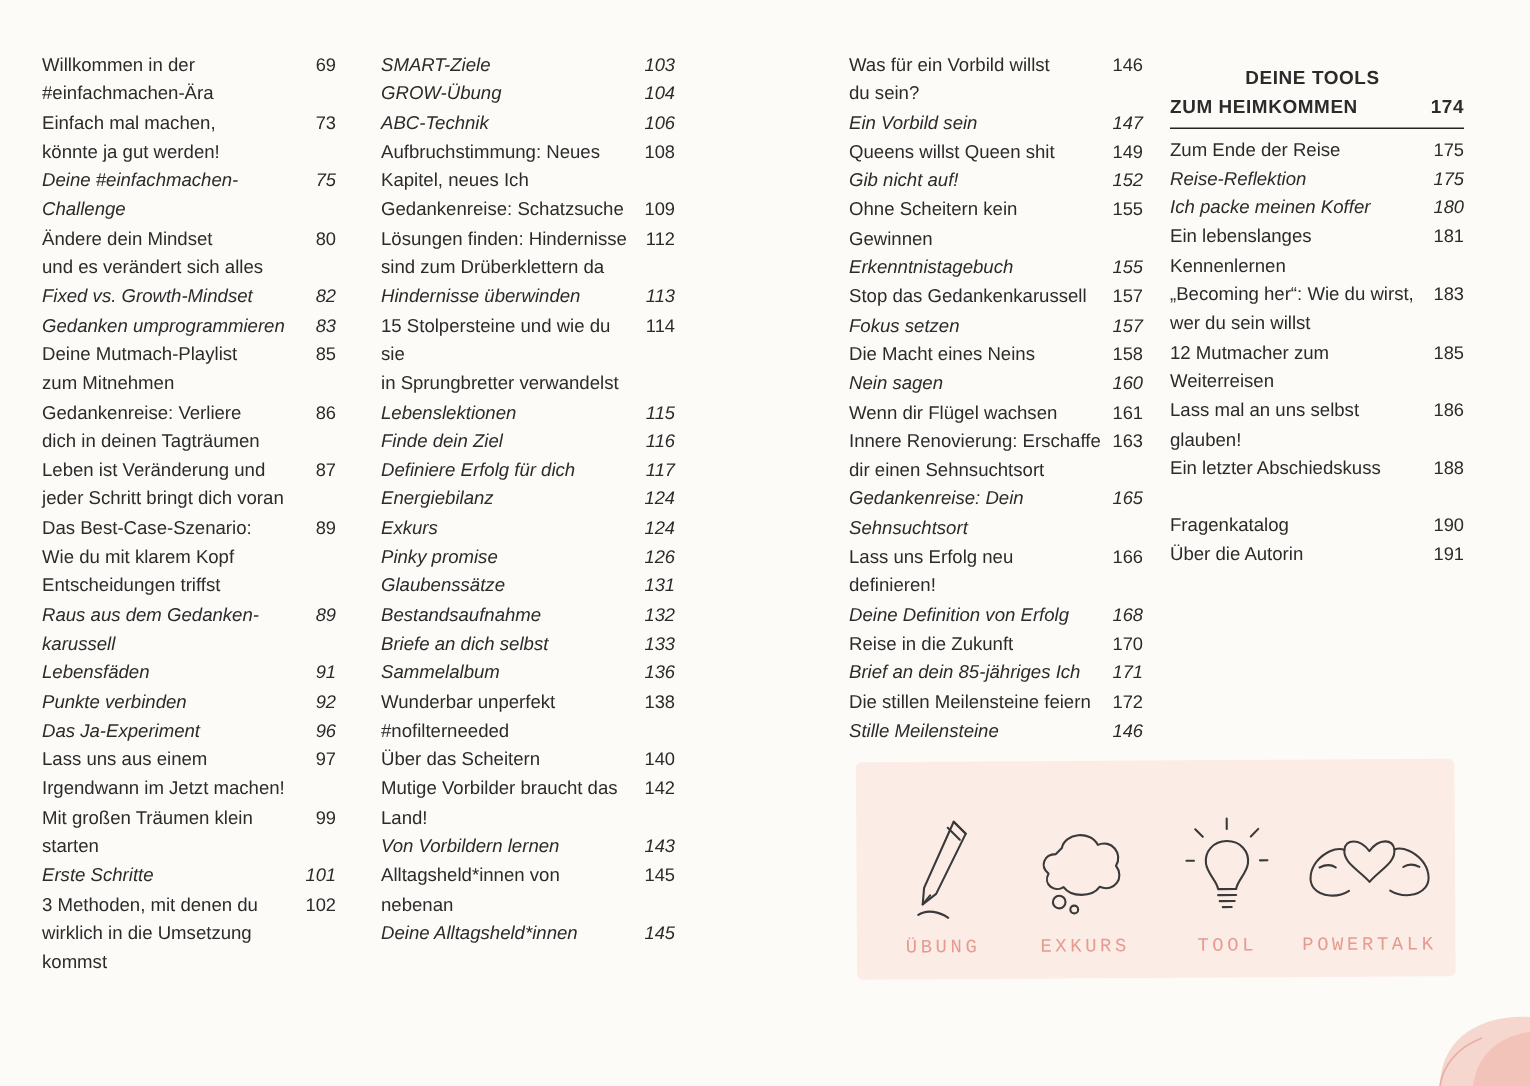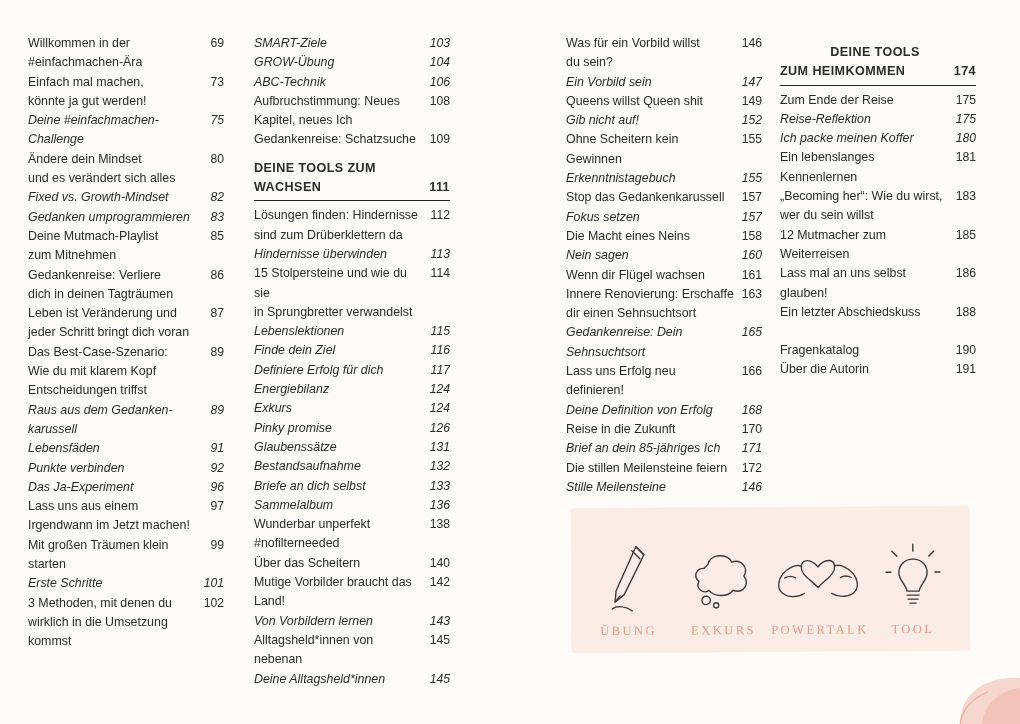--- a/index.html
+++ b/index.html
@@ -106,21 +106,21 @@
     display: flex;
     align-items: flex-end;
     justify-content: center;
   }
   .legend-label {
     margin-top: 9px;
     font-size: 12.6px;
     letter-spacing: 2.4px;
     color: #e79a8e;
     text-transform: uppercase;
-    font-family: Liberation Serif, serif;
+    font-family: Liberation Mono, monospace;
   }
   
   .petal {
     position: absolute;
     right: 0;
     bottom: 0;
     width: 120px;
     height: 60px;
     overflow: hidden;
     pointer-events: none;
@@ -233,24 +233,20 @@
         <span class="p">106</span>
       </div>
       <div class="entry">
         <span class="t">Aufbruchstimmung: Neues
 Kapitel, neues Ich</span>
         <span class="p">108</span>
       </div>
       <div class="entry">
         <span class="t">Gedankenreise: Schatzsuche</span>
         <span class="p">109</span>
-      </div>
-      <div class="section-head">
-        <span class="t">Deine Tools zum Wachsen</span>
-        <span class="p">111</span>
       </div>
       <div class="entry">
         <span class="t">Lösungen finden: Hindernisse
 sind zum Drüberklettern da</span>
         <span class="p">112</span>
       </div>
       <div class="entry italic">
         <span class="t">Hindernisse überwinden</span>
         <span class="p">113</span>
       </div>
@@ -483,35 +479,20 @@
         <div class="legend-icon">
           <svg width="74" height="72" viewBox="0 0 74 72">
             <g fill="none" stroke="#3a3a3a" stroke-width="1.4" stroke-linecap="round" stroke-linejoin="round">
               <path d="M18 26 C10 26, 7 34, 13 39 C9 46, 17 52, 23 48 C28 55, 42 55, 47 48 C57 52, 64 42, 58 34 C63 26, 55 16, 46 20 C41 10, 24 12, 22 22 Z"></path>
               <circle cx="20" cy="58" r="4.2"></circle>
               <circle cx="30" cy="63" r="2.6"></circle>
             </g>
           </svg>
         </div>
         <div class="legend-label">Exkurs</div>
-      </div>
-
-      <div class="legend-item">
-        <div class="legend-icon">
-          <svg width="96" height="72" viewBox="0 0 96 72">
-            <g fill="none" stroke="#3a3a3a" stroke-width="1.4" stroke-linecap="round" stroke-linejoin="round">
-              <path d="M48 46 C41 38, 30 33, 31 24 C32 17, 41 16, 48 25 C55 16, 64 17, 65 24 C66 33, 55 38, 48 46 Z"></path>
-              <path d="M31 24 C25 22, 17 26, 12 32 C8 37, 6 45, 10 50 C15 56, 26 57, 34 52"></path>
-              <path d="M65 24 C71 22, 79 26, 84 32 C88 37, 90 45, 86 50 C81 56, 70 57, 62 52"></path>
-              <path d="M14 36 C18 34, 22 34, 25 36"></path>
-              <path d="M82 36 C78 34, 74 34, 71 36"></path>
-            </g>
-          </svg>
-        </div>
-        <div class="legend-label">Powertalk</div>
       </div>
 
       <div class="legend-item">
         <div class="legend-icon">
           <svg width="56" height="72" viewBox="0 0 56 72">
             <g fill="none" stroke="#3a3a3a" stroke-width="1.4" stroke-linecap="round" stroke-linejoin="round">
               <path d="M28 18 C19 18, 13 25, 14 33 C15 40, 21 44, 22 50 L34 50 C35 44, 41 40, 42 33 C43 25, 37 18, 28 18 Z"></path>
               <path d="M22 54 L34 54"></path>
               <path d="M23 58 L33 58"></path>
               <path d="M25 62 L31 62"></path>
@@ -519,20 +500,35 @@
               <path d="M12 15 L7 10"></path>
               <path d="M44 15 L49 10"></path>
               <path d="M6 31 L1 31"></path>
               <path d="M50 31 L55 31"></path>
             </g>
           </svg>
         </div>
         <div class="legend-label">Tool</div>
       </div>
 
+      <div class="legend-item">
+        <div class="legend-icon">
+          <svg width="96" height="72" viewBox="0 0 96 72">
+            <g fill="none" stroke="#3a3a3a" stroke-width="1.4" stroke-linecap="round" stroke-linejoin="round">
+              <path d="M48 46 C41 38, 30 33, 31 24 C32 17, 41 16, 48 25 C55 16, 64 17, 65 24 C66 33, 55 38, 48 46 Z"></path>
+              <path d="M31 24 C25 22, 17 26, 12 32 C8 37, 6 45, 10 50 C15 56, 26 57, 34 52"></path>
+              <path d="M65 24 C71 22, 79 26, 84 32 C88 37, 90 45, 86 50 C81 56, 70 57, 62 52"></path>
+              <path d="M14 36 C18 34, 22 34, 25 36"></path>
+              <path d="M82 36 C78 34, 74 34, 71 36"></path>
+            </g>
+          </svg>
+        </div>
+        <div class="legend-label">Powertalk</div>
+      </div>
+
     </div>
   </div>
 
   <div class="petal">
     <svg width="120" height="60" viewBox="0 0 120 60">
       <path d="M60 60 C60 30, 85 12, 120 14 L120 60 Z" fill="#f6d7cf"></path>
       <path d="M82 60 C84 40, 100 26, 120 24 L120 60 Z" fill="#f2c3b8"></path>
       <path d="M60 60 C62 46, 72 34, 88 28" fill="none" stroke="#e8b0a4" stroke-width="1.2"></path>
     </svg>
   </div>

